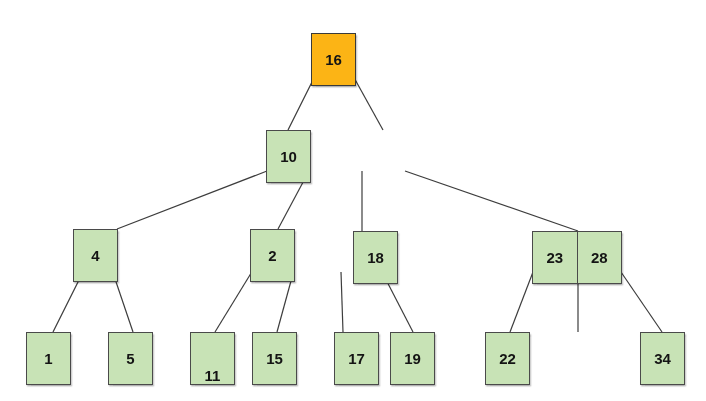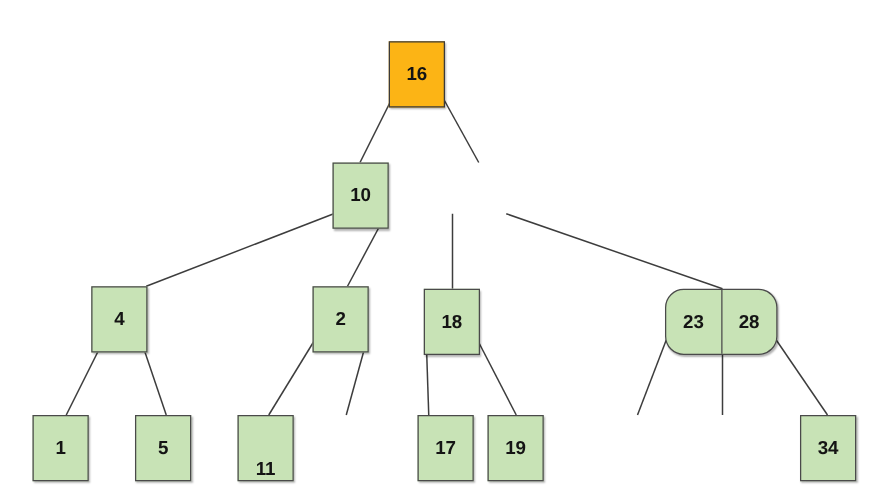--- a/index.html
+++ b/index.html
@@ -63,40 +63,46 @@
   <div class="node" style="left:266px; top:130px;">
     <span class="key">10</span>
   </div>
 
   <div class="node" style="left:73px; top:229px;">
     <span class="key">4</span>
   </div>
   <div class="node" style="left:250px; top:229px;">
     <span class="key">2</span>
   </div>
-  <div class="node" style="left:339px; top:231px;">
+  <div class="node" style="left:353px; top:231px;">
     <span class="key">18</span>
   </div>
-  <div class="node double" style="left:532px; top:231px;border-radius:15px;">
+  <div class="node double" style="left:532px; top:231px;">
     <span class="cell key">23</span>
     <span class="cell key second">28</span>
   </div>
 
   <div class="node" style="left:26px; top:332px;">
     <span class="key">1</span>
   </div>
   <div class="node" style="left:108px; top:332px;">
     <span class="key">5</span>
   </div>
   <div class="node" style="left:190px; top:332px;align-items:flex-end;">
     <span class="key">11</span>
   </div>
+  <div class="node" style="left:252px; top:332px;">
+    <span class="key">15</span>
+  </div>
   <div class="node" style="left:334px; top:332px;">
     <span class="key">17</span>
   </div>
   <div class="node" style="left:390px; top:332px;align-items:center;">
     <span class="key">19</span>
+  </div>
+  <div class="node" style="left:485px; top:332px;">
+    <span class="key">22</span>
   </div>
   <div class="node" style="left:640px; top:332px;align-items:center;">
     <span class="key">34</span>
   </div>
 
 </div>
 
 </body></html>

